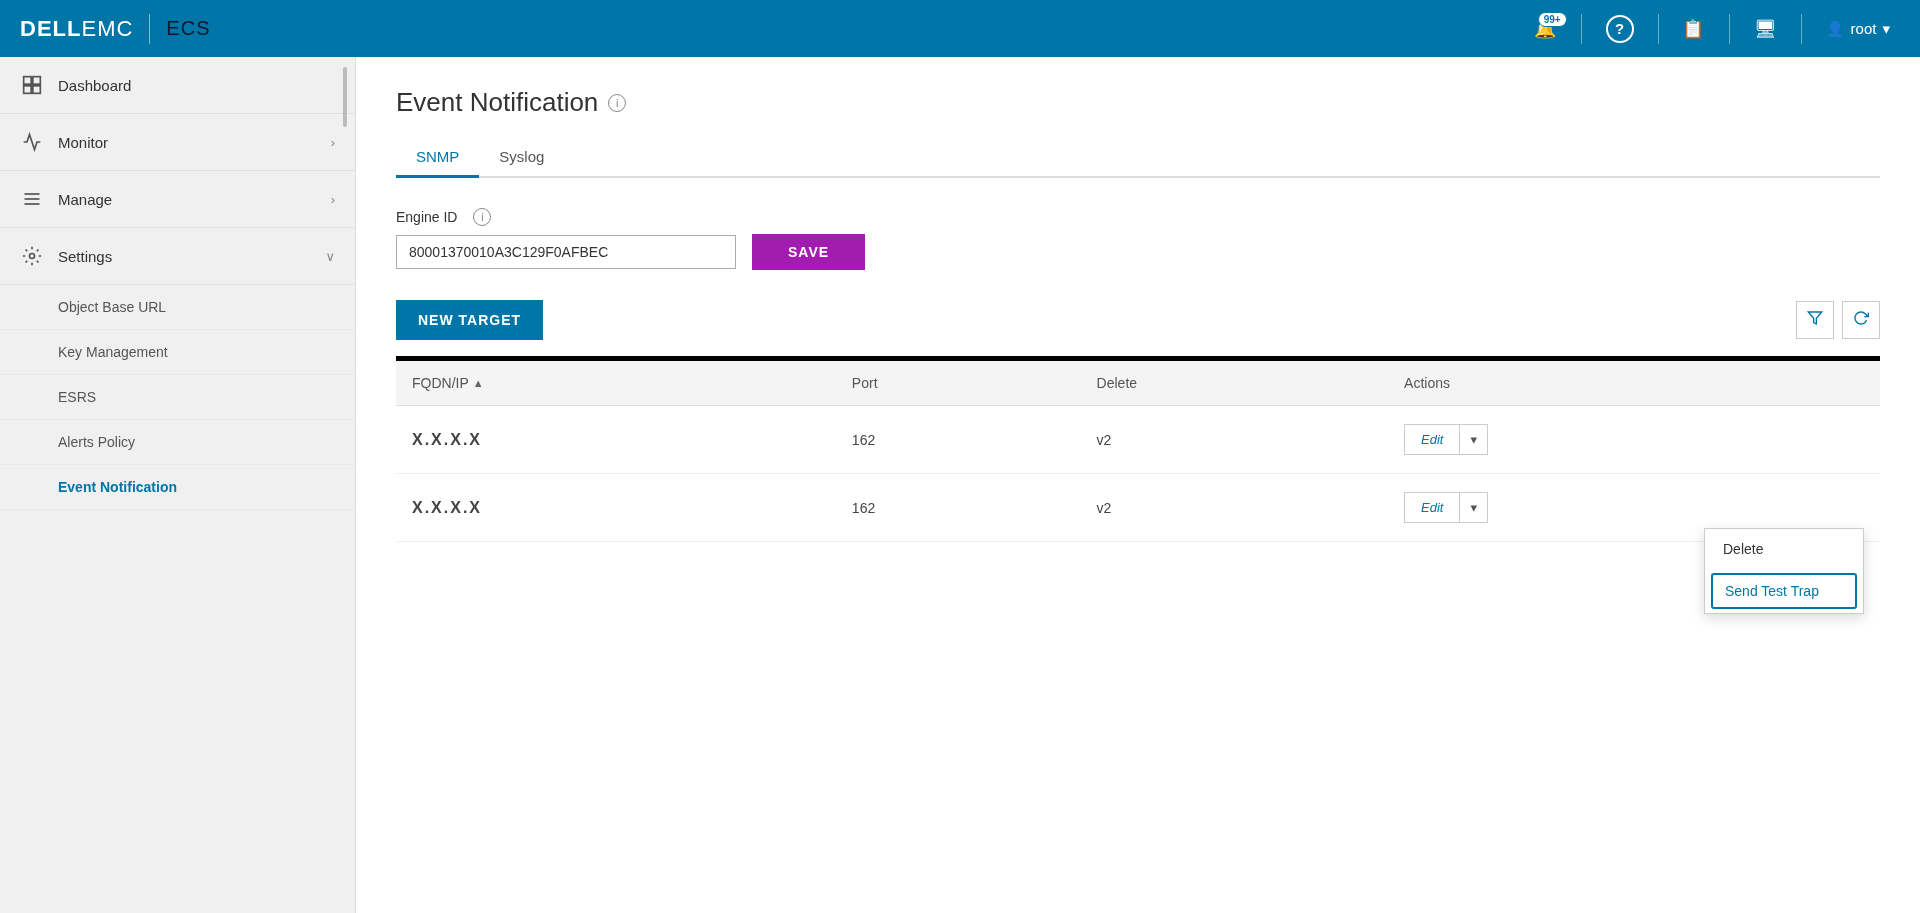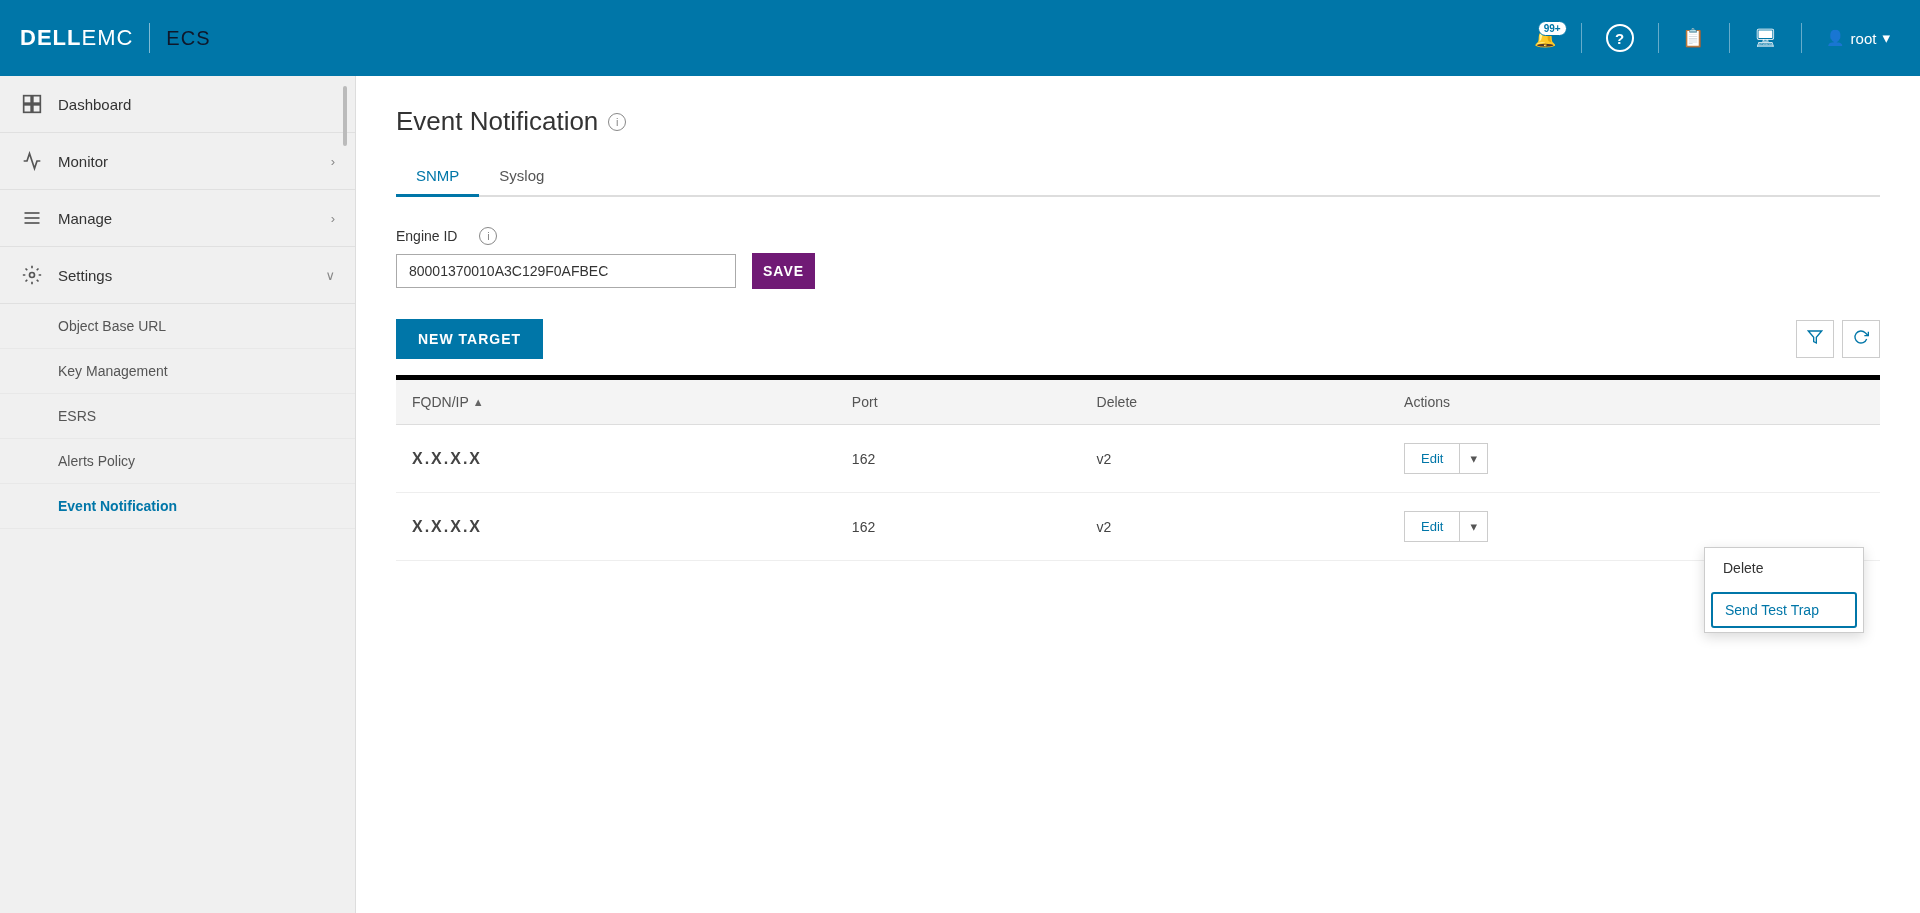--- a/index.html
+++ b/index.html
@@ -1,21 +1,21 @@
 <!DOCTYPE html>
 <html><head>
   <meta charset="utf-8">
   <style>
     * { box-sizing: border-box; margin: 0; padding: 0; }
     body { font-family: 'Segoe UI', Arial, sans-serif; background: #f4f4f4; display: flex; flex-direction: column; height: 913px; overflow: hidden; }
 
     
     .navbar {
       background: #0076a8;
-      height: 76px;
+      height: 57px;
       display: flex;
       align-items: center;
       padding: 0 20px;
       flex-shrink: 0;
       z-index: 100;
     }
     .navbar-brand {
       display: flex;
       align-items: center;
       color: white;
@@ -193,41 +193,41 @@
       font-weight: 500;
     }
 
     
     .field-label {
       font-size: 14px;
       color: #333;
       margin-bottom: 8px;
       display: flex;
       align-items: center;
-      gap: 22px;
+      gap: 16px;
     }
     .engine-id-row {
       display: flex;
       align-items: center;
       gap: 16px;
       margin-bottom: 30px;
     }
     .engine-id-input {
       border: 1px solid #aaa;
       padding: 8px 12px;
       font-size: 14px;
       width: 340px;
       color: #333;
       outline: none;
     }
     .btn-save {
-      background: #701a75;
+      background: #a21caf;
       color: white;
       border: none;
-      padding: 10px 11px;
+      padding: 10px 36px;
       font-size: 14px;
       font-weight: 600;
       cursor: pointer;
       letter-spacing: 1px;
     }
 
     
     .table-toolbar {
       display: flex;
       align-items: center;
@@ -294,20 +294,21 @@
       position: relative;
     }
     .btn-edit {
       border: 1px solid #ccc;
       background: white;
       padding: 7px 16px;
       font-size: 13px;
       cursor: pointer;
       color: #0076a8;
       border-right: none;
+      font-style: italic;
     }
     .btn-dropdown {
       border: 1px solid #ccc;
       background: white;
       padding: 7px 10px;
       font-size: 13px;
       cursor: pointer;
       color: #555;
     }
 

